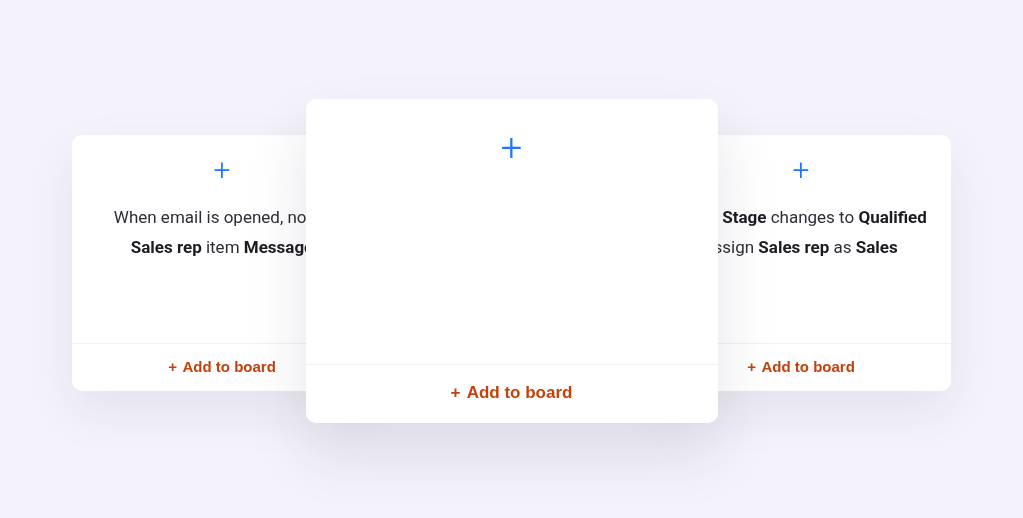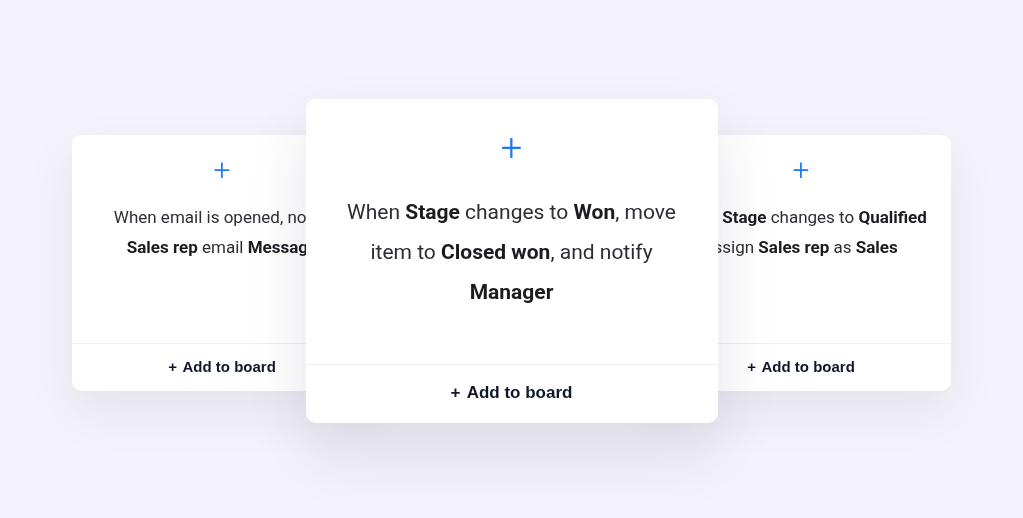--- a/index.html
+++ b/index.html
@@ -99,21 +99,21 @@
       border-top: 1px solid #eef0f3;
       display: flex;
       align-items: center;
       justify-content: center;
       padding: 14px 0 16px 0;
     }
     .card.center .card-footer {
       padding: 18px 0 20px 0;
     }
     .add-to-board {
-      color: #0f172a;
+      color: #c2410c;
       font-size: 15px;
       font-weight: 600;
       background: none;
       border: none;
       cursor: pointer;
     }
     .card.center .add-to-board {
       font-size: 17px;
     }
     .add-to-board .plus-small {
@@ -122,21 +122,21 @@
     }
   </style>
 </head>
 <body>
 
 <div class="carousel">
 
   <div class="card side left">
     <div class="card-body">
       <span class="plus-icon">+</span>
-      <p class="card-text"><span>When email is opened, notify </span><b>Sales rep</b><span> email </span><b>Message</b></p>
+      <p class="card-text"><span>When email is opened, notify </span><b>Sales rep</b><span> item </span><b>Message</b></p>
     </div>
     <div class="card-footer">
       <button class="add-to-board">
         <span class="plus-small">+</span>
         <span>Add to board</span>
       </button>
     </div>
   </div>
 
   <div class="card side right">
@@ -148,21 +148,20 @@
       <button class="add-to-board">
         <span class="plus-small">+</span>
         <span>Add to board</span>
       </button>
     </div>
   </div>
 
   <div class="card center">
     <div class="card-body">
       <span class="plus-icon">+</span>
-      <p class="card-text"><span>When </span><b>Stage</b><span> changes to </span><b>Won</b><span>, move item to </span><b>Closed won</b><span>, and notify </span><b>Manager</b></p>
     </div>
     <div class="card-footer">
       <button class="add-to-board">
         <span class="plus-small">+</span>
         <span>Add to board</span>
       </button>
     </div>
   </div>
 
 </div>

